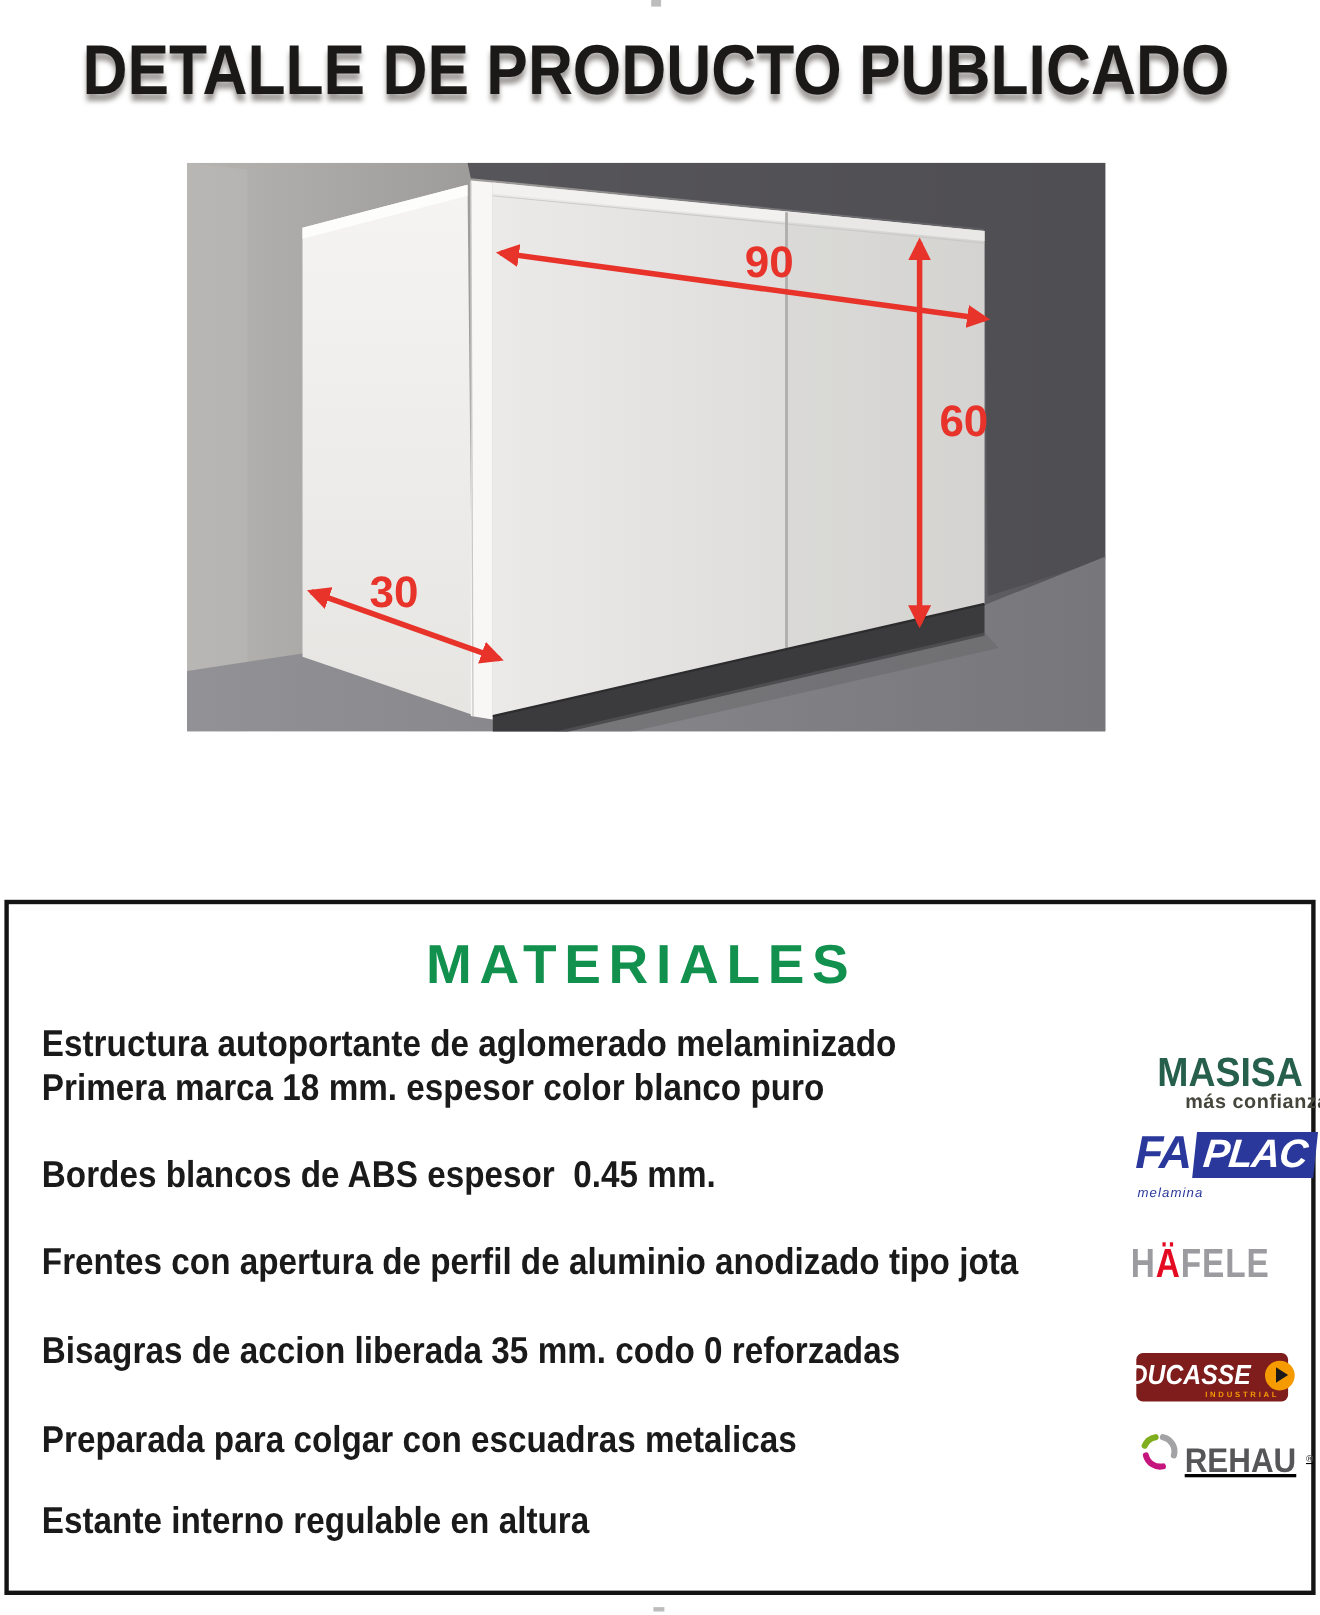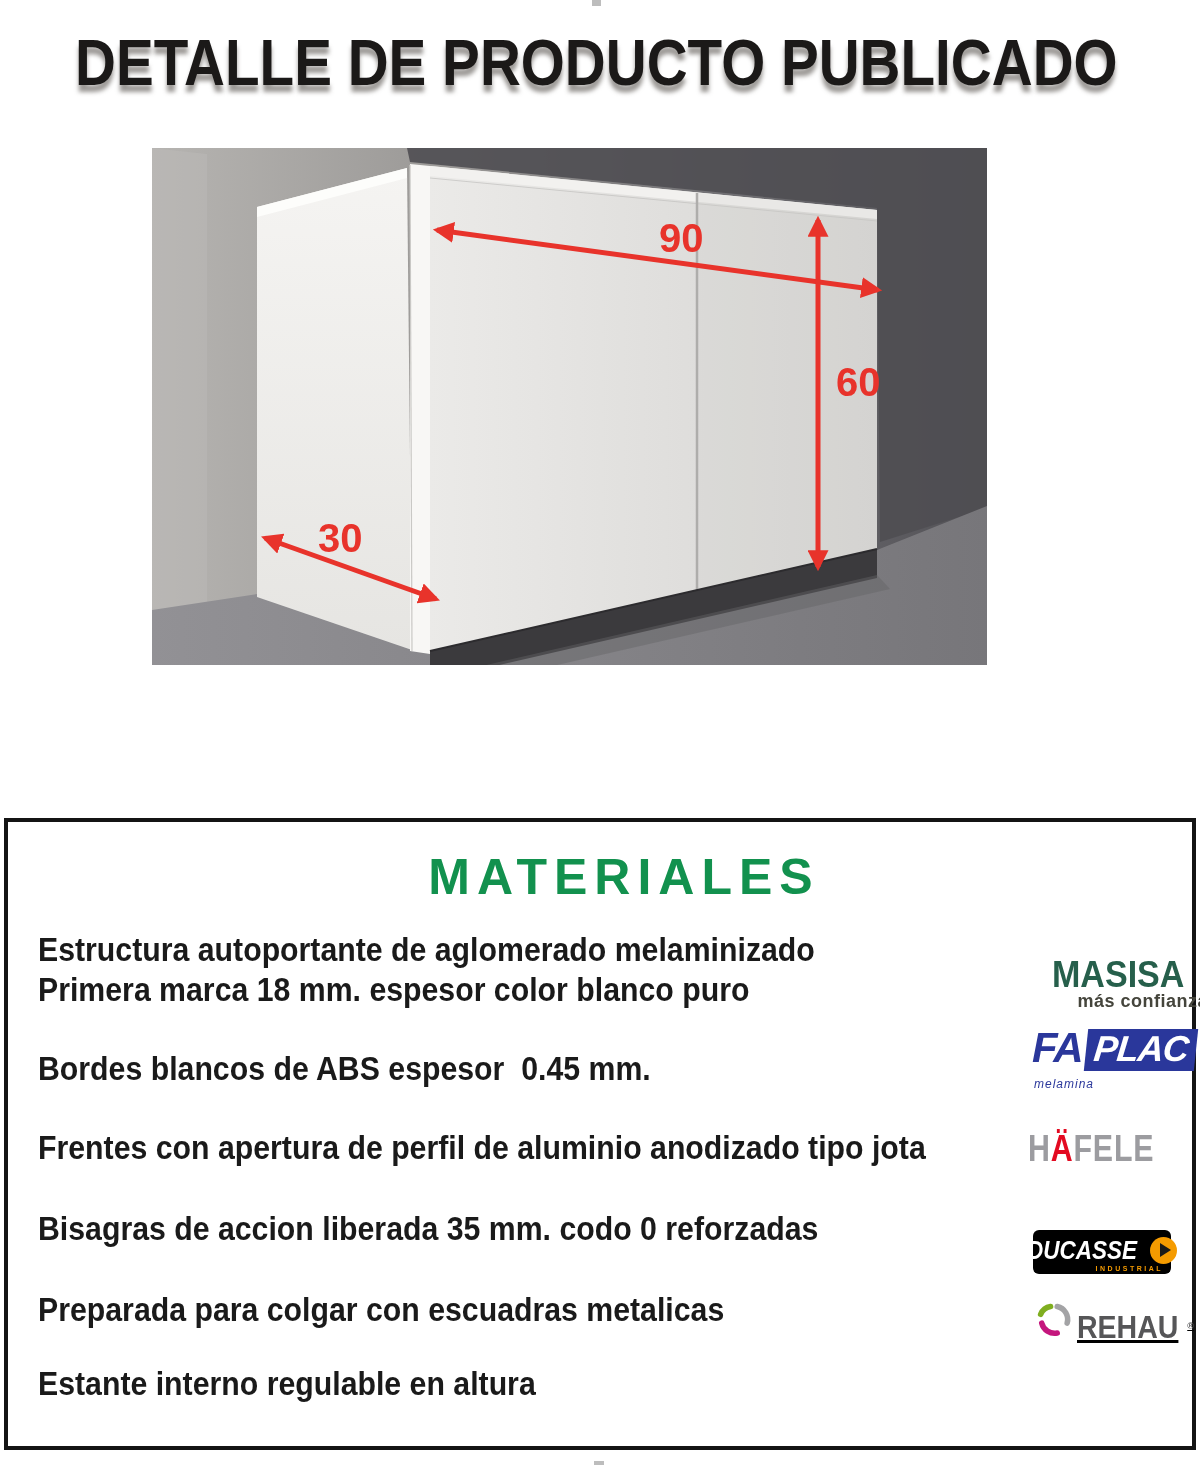--- a/index.html
+++ b/index.html
@@ -10,35 +10,35 @@
   .main-title{position:absolute;left:75px;top:26px;font-size:64px;font-weight:bold;
     color:#1b1918;white-space:nowrap;transform:scaleX(0.885);transform-origin:left top;
     letter-spacing:0px;text-shadow:0px 7px 5px rgba(75,70,64,0.55);}
 
   
   .crop-mark{position:absolute;background:#9a9a9a;opacity:0.65;}
   .crop-top{left:592px;top:0px;width:9px;height:6px;}
   .crop-bottom{left:594px;top:1461px;width:10px;height:4px;}
 
   
-  .photo{position:absolute;left:152px;top:148px;width:980px;height:517px;}
+  .photo{position:absolute;left:170px;top:148px;width:980px;height:517px;}
   .photo svg{display:block;}
 
   
   .banner{position:absolute;left:4px;top:703px;width:1192px;height:92px;box-sizing:border-box;
     border:4px solid #191612;background:linear-gradient(135deg,#f6bb33 0%,#f0ab22 45%,#e99e16 100%);
     display:flex;align-items:center;justify-content:center;}
   .banner-text{font-size:40px;font-weight:bold;color:#13100a;white-space:nowrap;
     transform:scaleX(0.85);transform-origin:center center;}
 
   
   .materials-box{position:absolute;left:4px;top:818px;width:1192px;height:632px;box-sizing:border-box;
     border:4px solid #141414;background:#ffffff;}
   .materials-heading{position:absolute;left:0px;top:26px;width:1150px;text-align:center;
-    font-size:50px;font-weight:bold;color:#12914e;letter-spacing:7px;padding-left:41px;}
+    font-size:50px;font-weight:bold;color:#12914e;letter-spacing:7px;}
   .mat-line{position:absolute;left:30px;font-size:34px;font-weight:bold;color:#1a1a1a;
     white-space:pre;transform:scaleX(0.89);transform-origin:left top;}
   .l1{top:108px;} .l2{top:148px;} .l3{top:227px;} .l4{top:306px;}
   .l5{top:387px;} .l6{top:468px;} .l7{top:542px;}
 
   
   .logo{position:absolute;}
   
   .logo-masisa{left:1044px;top:120px;width:156px;margin-top:12px;}
   .masisa-word{font-size:37px;font-weight:bold;color:#265f4b;letter-spacing:0px;
@@ -52,21 +52,21 @@
   .faplac-mel{position:absolute;left:2px;top:36px;font-size:12px;font-weight:normal;
     font-style:italic;color:#2a379b;letter-spacing:1px;}
   .faplac-plac{margin-left:4px;margin-top:4px;background:#2a379b;color:#ffffff;
     font-size:36px;font-weight:bold;font-style:italic;line-height:40px;height:42px;
     padding:0 8px;transform:skewX(-6deg);letter-spacing:-1px;}
   
   .logo-hafele{left:1020px;top:306px;font-size:37px;font-weight:bold;letter-spacing:1px;
     transform:scaleX(0.82);transform-origin:left top;white-space:nowrap;}
   .haf-gray{color:#9c9ca0;} .haf-red{color:#e30a21;}
   
-  .logo-ducasse{left:1025px;top:408px;width:138px;height:44px;background:#000000;
+  .logo-ducasse{left:1025px;top:408px;width:138px;height:44px;background:#7f1d1d;
     border-radius:6px;display:flex;align-items:center;justify-content:center;gap:4px;
     box-sizing:border-box;padding-bottom:4px;}
   .duc-name{color:#ffffff;font-size:25px;font-weight:bold;font-style:italic;
     transform:scaleX(0.9);transform-origin:left center;white-space:nowrap;}
   .duc-circle{width:27px;height:27px;border-radius:50%;background:#f59b00;flex:0 0 auto;
     display:flex;align-items:center;justify-content:center;margin-left:-3px;}
   .duc-tri{width:0;height:0;border-top:7px solid transparent;border-bottom:7px solid transparent;
     border-left:11px solid #1b1a18;margin-left:3px;}
   .duc-sub{position:absolute;right:8px;bottom:2px;font-size:7px;color:#f59b00;
     letter-spacing:2.5px;font-weight:bold;}

